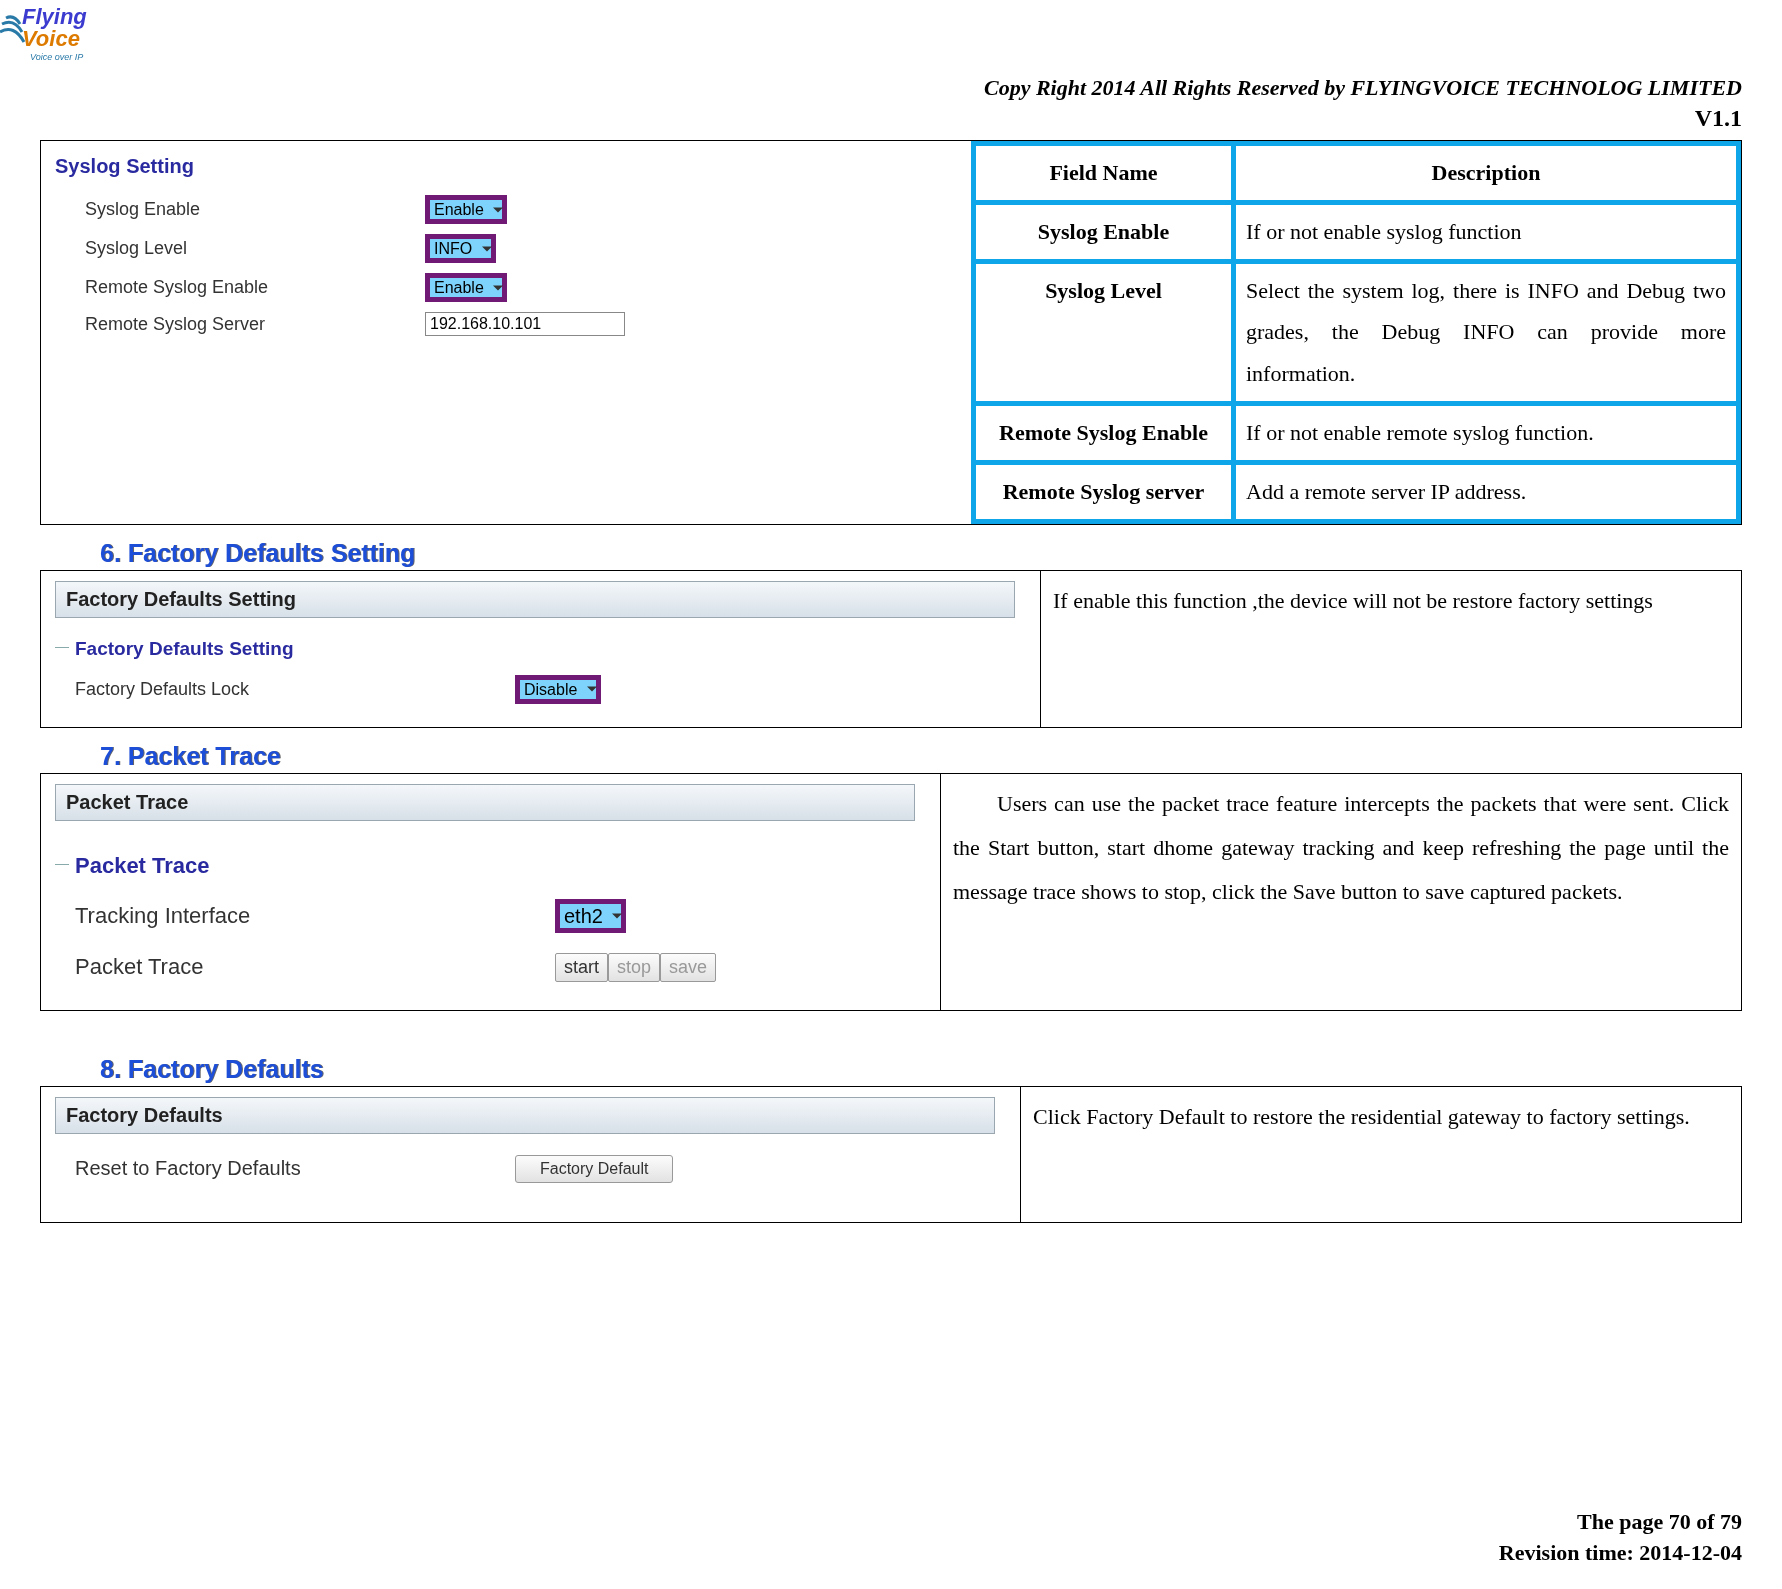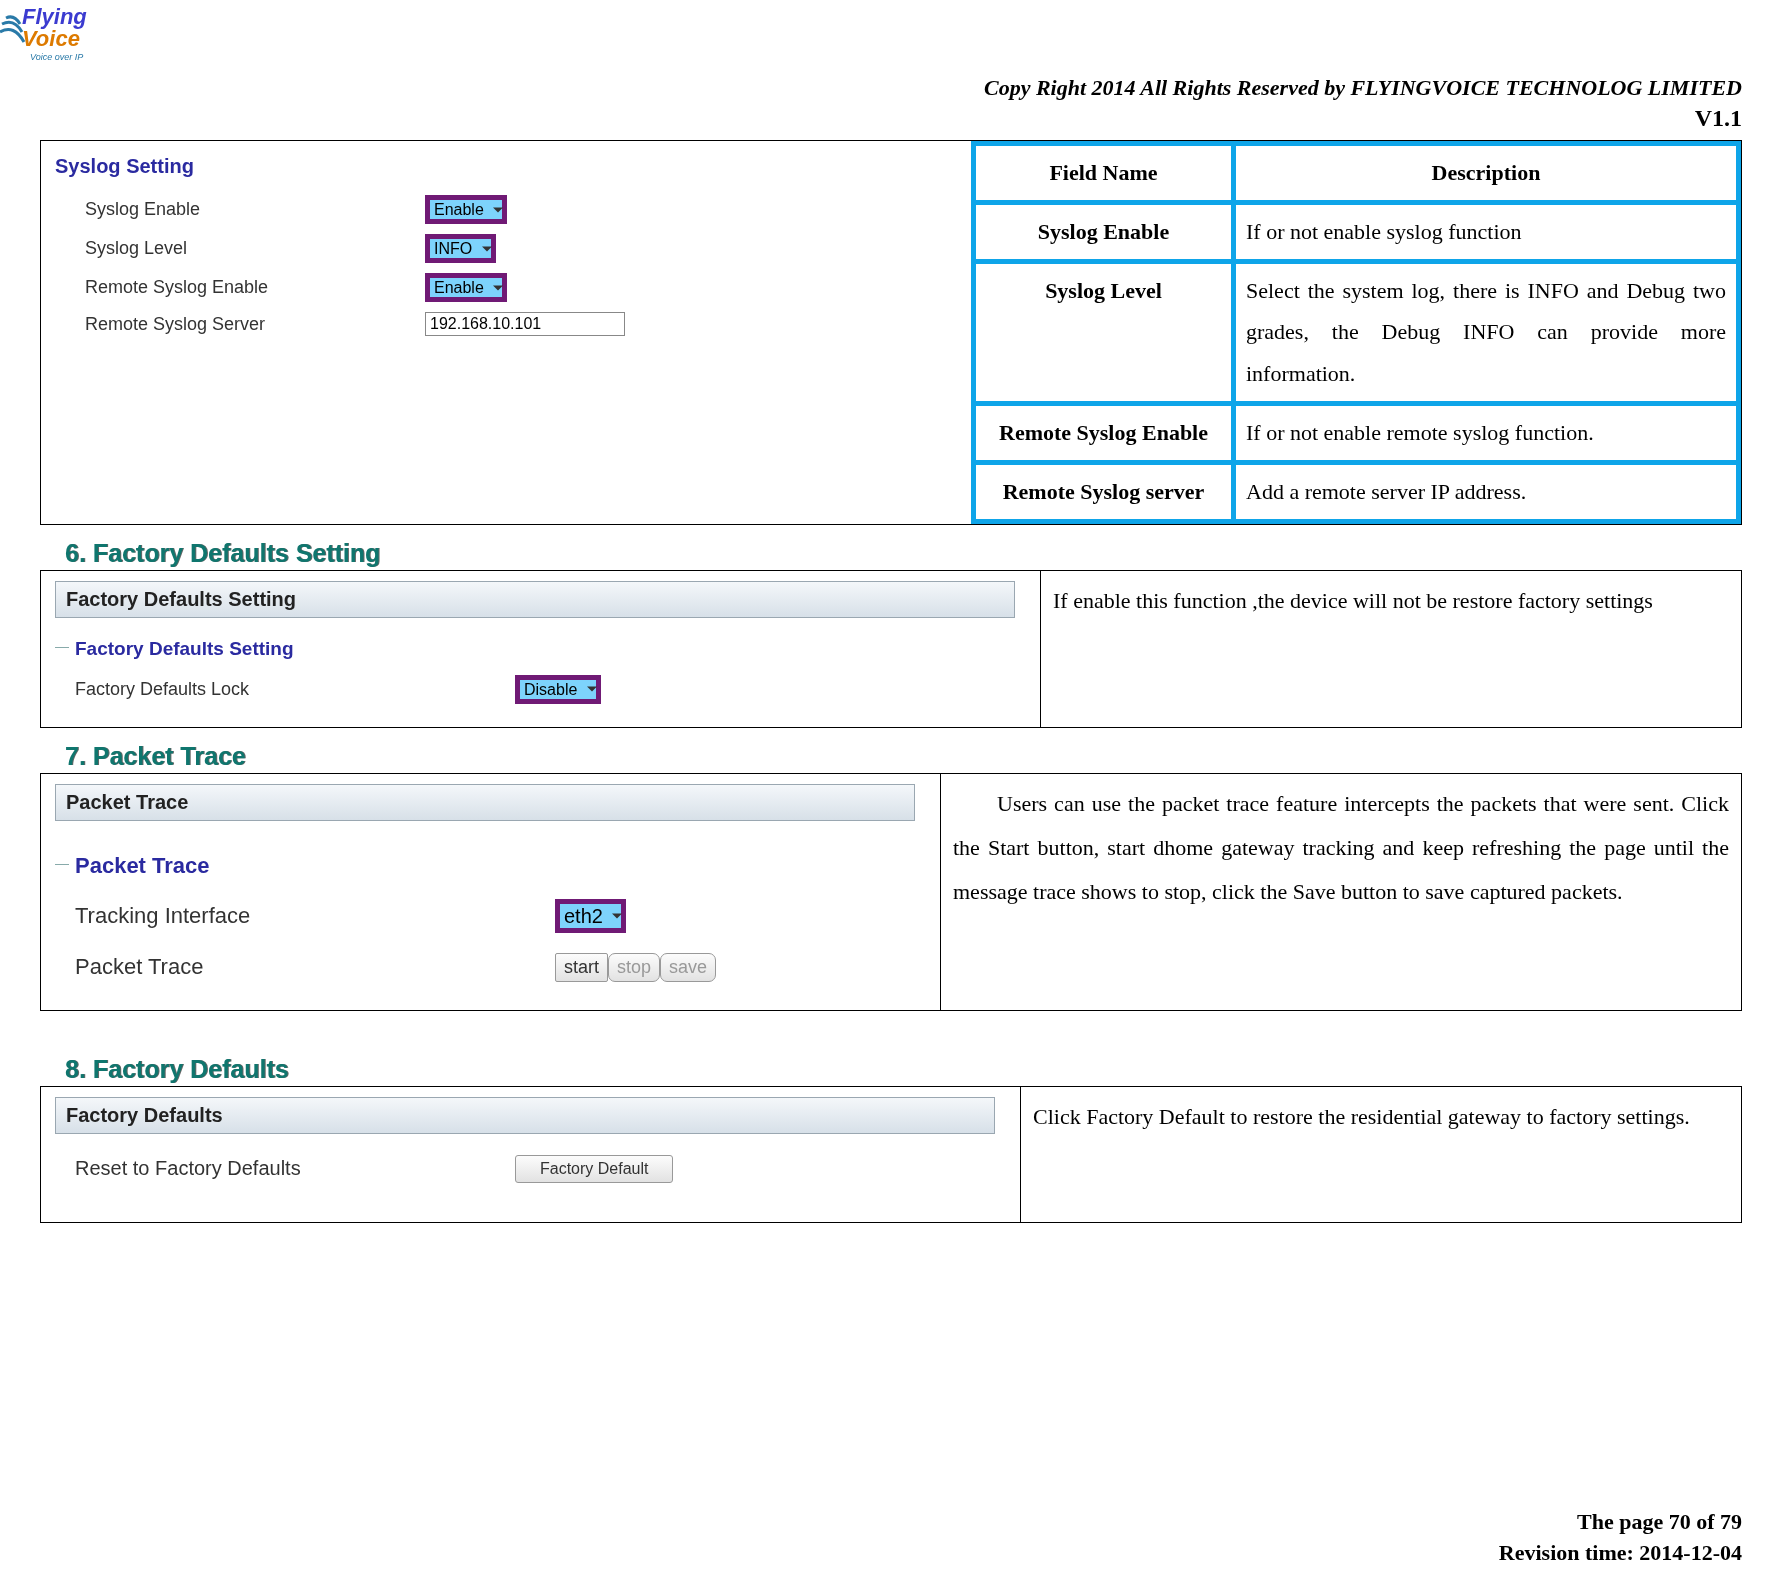--- a/index.html
+++ b/index.html
@@ -130,21 +130,21 @@
   }
   .ui-btn {
     font-family: Arial, sans-serif;
     font-size: 18px;
     padding: 3px 8px;
     background: linear-gradient(to bottom, #fcfcfc, #e2e2e2);
     border: 1px solid #999;
     border-radius: 2px;
     color: #333;
   }
-  .ui-btn.disabled { color: #999; border-radius: 7px; }
+  .ui-btn.disabled { color: #999; }
   .ui-btn-big {
     font-family: Arial, sans-serif;
     font-size: 16px;
     padding: 4px 24px;
     background: linear-gradient(to bottom, #fcfcfc, #e2e2e2);
     border: 1px solid #999;
     border-radius: 3px;
     color: #333;
   }
 
@@ -171,23 +171,23 @@
     width: 260px;
   }
   .fd-table td.desc {
     text-align: justify;
   }
 
   .section-heading {
     font-family: Arial, sans-serif;
     font-size: 25px;
     font-weight: bold;
-    color: #0f766e;
+    color: #1d4ed8;
     text-shadow: 1px 0 0 #666;
-    margin: 14px 0 2px 25px;
+    margin: 14px 0 2px 60px;
   }
 
   .desc-para {
     font-family: "Times New Roman", Times, serif;
     font-size: 22px;
     line-height: 2.0;
     padding: 8px 12px;
     text-align: justify;
   }
   .desc-para .indent { text-indent: 2em; display:block; }

